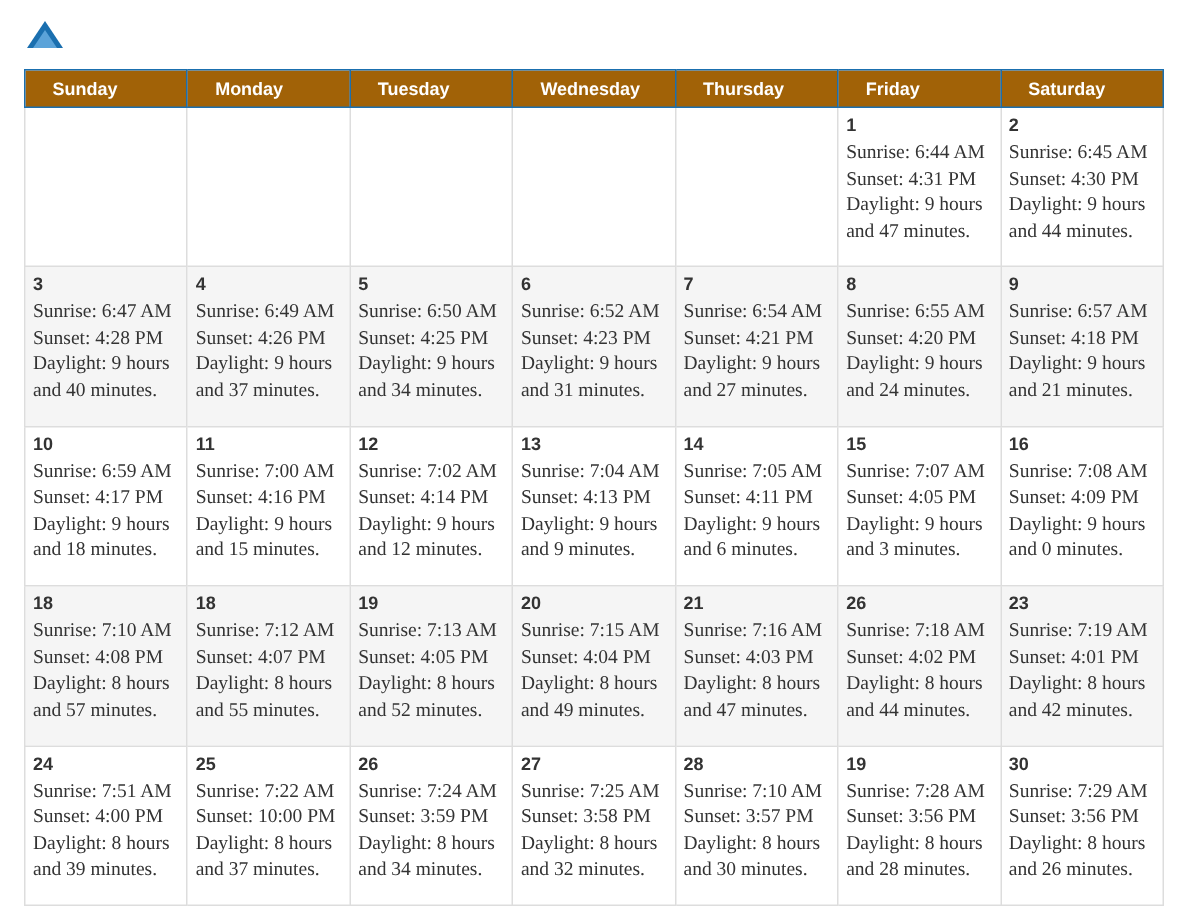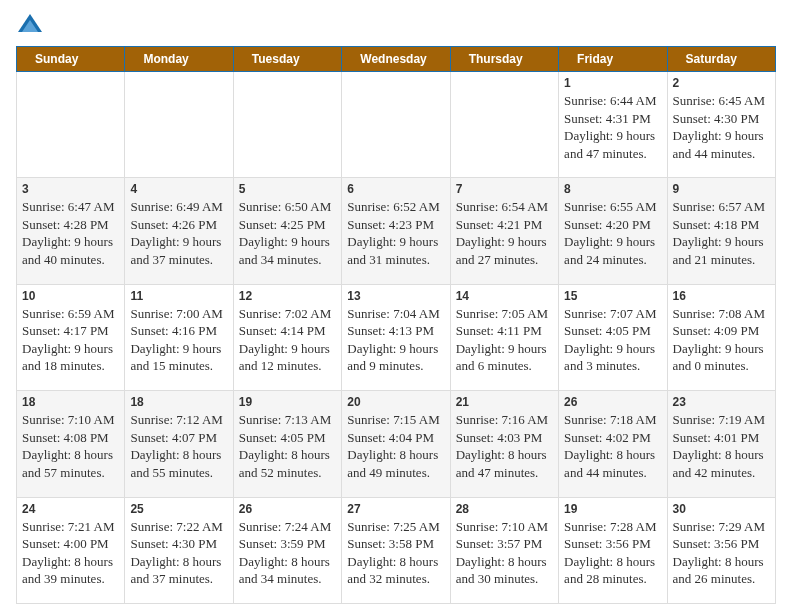--- a/index.html
+++ b/index.html
@@ -308,29 +308,29 @@
             <span class="day-number">23</span>
             <div class="day-info">Sunrise: 7:19 AM
 Sunset: 4:01 PM
 Daylight: 8 hours
 and 42 minutes.</div>
           </td>
         </tr>
         <tr>
           <td>
             <span class="day-number">24</span>
-            <div class="day-info">Sunrise: 7:21 AM
+            <div class="day-info">Sunrise: 7:51 AM
 Sunset: 4:00 PM
 Daylight: 8 hours
 and 39 minutes.</div>
           </td>
           <td>
             <span class="day-number">25</span>
             <div class="day-info">Sunrise: 7:22 AM
-Sunset: 4:30 PM
+Sunset: 10:00 PM
 Daylight: 8 hours
 and 37 minutes.</div>
           </td>
           <td>
             <span class="day-number">26</span>
             <div class="day-info">Sunrise: 7:24 AM
 Sunset: 3:59 PM
 Daylight: 8 hours
 and 34 minutes.</div>
           </td>

